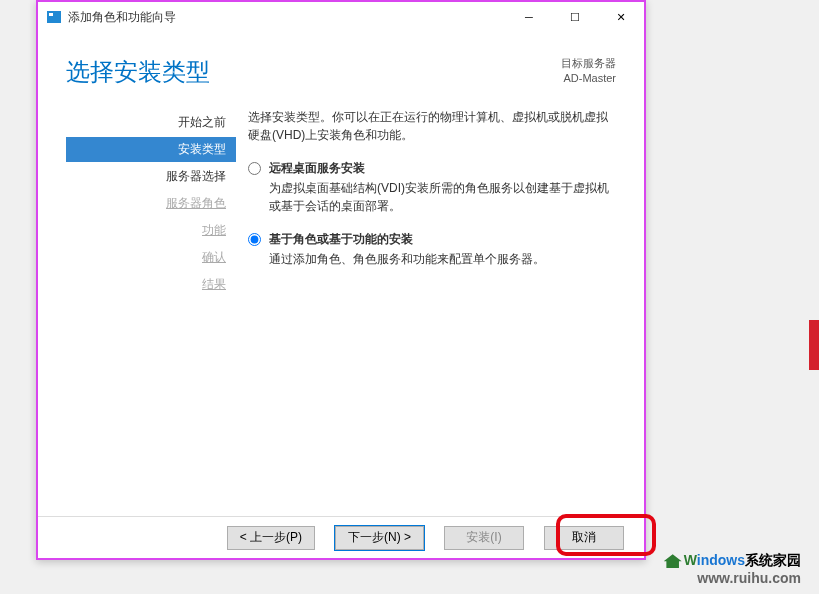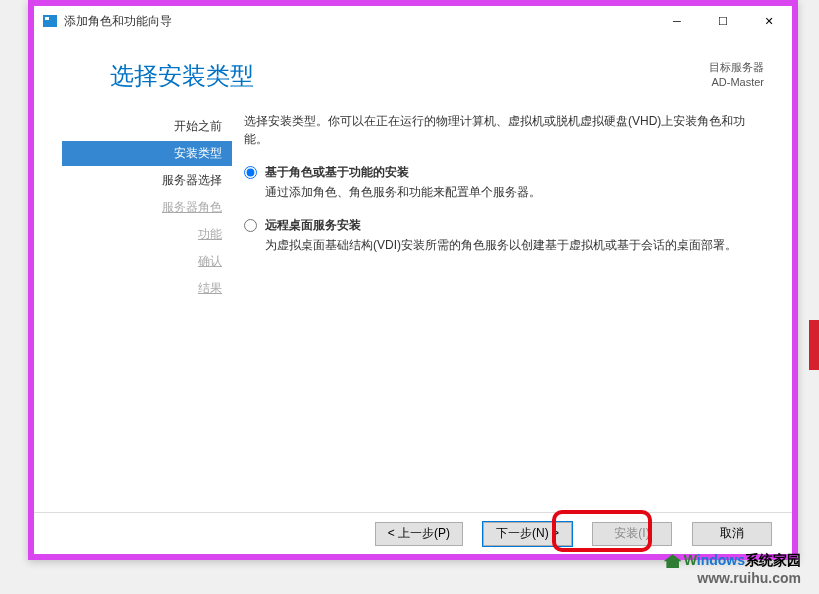--- a/index.html
+++ b/index.html
@@ -1,28 +1,28 @@
 <!DOCTYPE html>
 <html><head>
   <meta charset="utf-8">
   <style>
     * { margin: 0; padding: 0; box-sizing: border-box; font-family: "Microsoft YaHei", "Segoe UI", sans-serif; }
     body { background: #f0f0f0; width: 819px; height: 594px; position: relative; overflow: hidden; }
     
     .bg-red { position: absolute; right: 0; top: 320px; width: 10px; height: 50px; background: #d4212d; }
     
-    .dialog { position: absolute; left: 28px; top: 0; width: 770px; height: 560px; background: #fff; border: 6px solid #d946ef; box-shadow: 0 2px 8px rgba(0,0,0,0.2); }
+    .dialog { position: absolute; left: 36px; top: 0; width: 610px; height: 560px; background: #fff; border: 2px solid #d946ef; box-shadow: 0 2px 8px rgba(0,0,0,0.2); }
     
     .titlebar { height: 30px; display: flex; align-items: center; padding: 0 0 0 8px; }
     .titlebar-icon { width: 16px; height: 16px; margin-right: 6px; }
     .titlebar-text { font-size: 12px; flex: 1; color: #333; }
     .titlebar-btns { display: flex; }
     .titlebar-btn { width: 46px; height: 30px; display: flex; align-items: center; justify-content: center; font-size: 11px; cursor: pointer; }
     
-    .header-area { padding: 24px 28px 20px 28px; display: flex; justify-content: space-between; align-items: flex-start; margin-left: 48px; }
+    .header-area { padding: 24px 28px 20px 28px; display: flex; justify-content: space-between; align-items: flex-start; }
     .page-title { font-size: 24px; font-weight: 300; color: #0073c6; }
     .target-info { text-align: right; font-size: 11px; color: #555; line-height: 1.4; }
     
     .content-area { display: flex; padding: 0 28px; height: 380px; }
     
     .sidebar { width: 170px; padding-top: 2px; text-align: right; }
     .sidebar-item { padding: 4px 10px; font-size: 12px; color: #333; cursor: pointer; margin-bottom: 2px; }
     .sidebar-item.active { background: #3487d0; color: #fff; }
     .sidebar-item.disabled { color: #aaa; cursor: default; text-decoration: underline; }
     
@@ -87,31 +87,31 @@
       <div class="sidebar-item disabled">功能</div>
       <div class="sidebar-item disabled">确认</div>
       <div class="sidebar-item disabled">结果</div>
     </div>
 
     <div class="main-panel">
       <div class="intro-text">选择安装类型。你可以在正在运行的物理计算机、虚拟机或脱机虚拟硬盘(VHD)上安装角色和功能。</div>
 
       <div class="radio-group">
         <label class="radio-option">
+          <input type="radio" name="itype" class="radio-input" style="">
+          <div class="radio-content">
+            <div class="radio-title">远程桌面服务安装</div>
+            <div class="radio-desc">为虚拟桌面基础结构(VDI)安装所需的角色服务以创建基于虚拟机或基于会话的桌面部署。</div>
+          </div>
+        </label>
+        <label class="radio-option">
           <input type="radio" name="itype" class="radio-input" checked="" style="">
           <div class="radio-content">
             <div class="radio-title">基于角色或基于功能的安装</div>
             <div class="radio-desc">通过添加角色、角色服务和功能来配置单个服务器。</div>
-          </div>
-        </label>
-        <label class="radio-option">
-          <input type="radio" name="itype" class="radio-input" style="">
-          <div class="radio-content">
-            <div class="radio-title">远程桌面服务安装</div>
-            <div class="radio-desc">为虚拟桌面基础结构(VDI)安装所需的角色服务以创建基于虚拟机或基于会话的桌面部署。</div>
           </div>
         </label>
       </div>
     </div>
   </div>
 
   <div class="footer">
     <button class="btn">&lt; 上一步(P)</button>
     <button class="btn highlight">下一步(N) &gt;</button>
     <button class="btn" disabled="">安装(I)</button>

